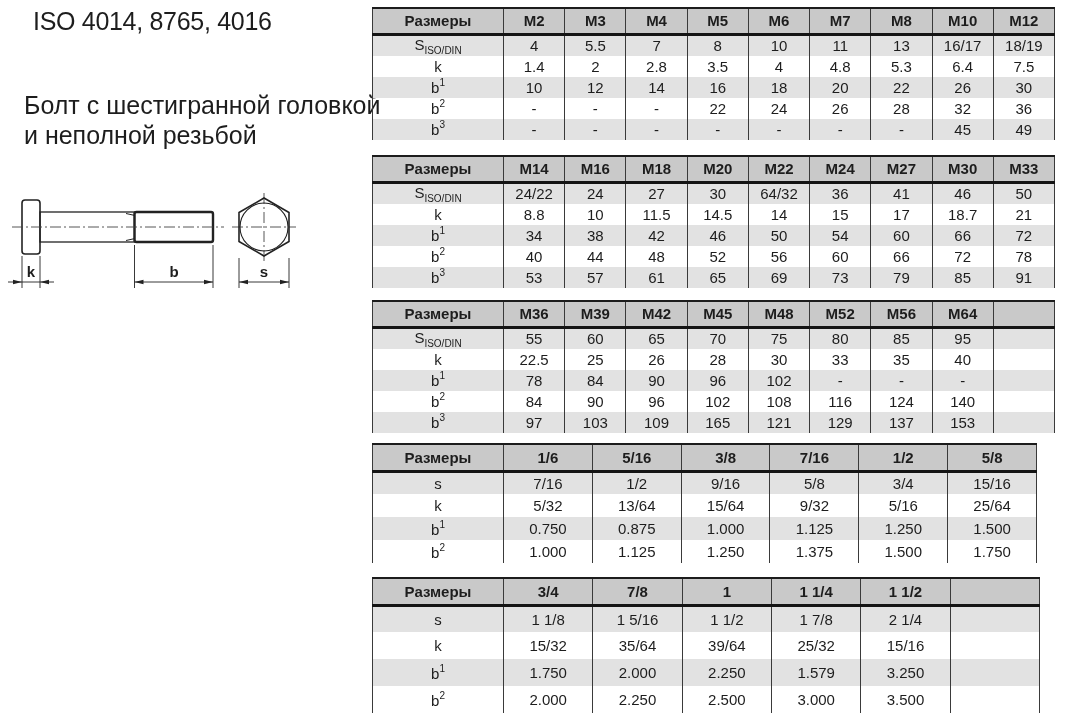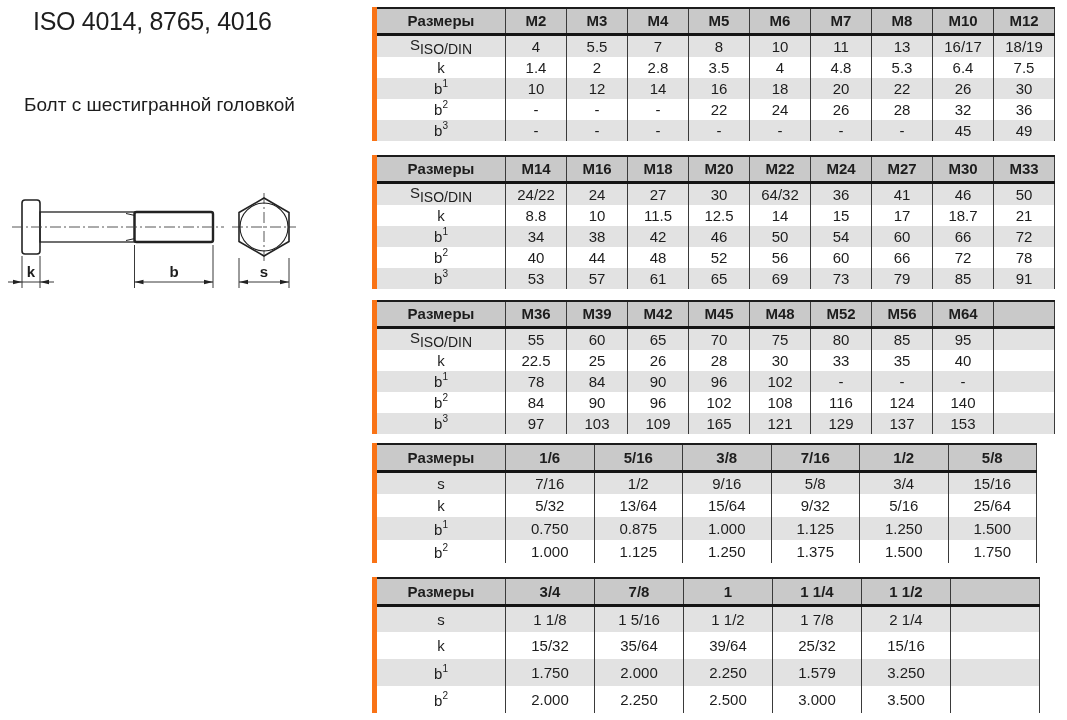--- a/index.html
+++ b/index.html
@@ -3,39 +3,39 @@
 <meta charset="utf-8">
 <style>
   html,body{margin:0;padding:0;background:#fff;}
   .page{
     position:relative;width:1067px;height:720px;background:#ffffff;
     font-family:"Liberation Sans",sans-serif;color:#1d1d1d;overflow:hidden;
   }
   
   .title{position:absolute;left:24px;top:4px;font-size:25px;font-weight:normal;
          line-height:34px;letter-spacing:-0.3px;white-space:nowrap;margin-left:9px;}
-  .subtitle{position:absolute;left:24px;top:90px;font-size:19px;line-height:30px;white-space:nowrap;}
+  .subtitle{position:absolute;left:24px;top:90px;font-size:25px;line-height:30px;white-space:nowrap;}
   .notes{position:absolute;left:25px;top:321px;font-size:17px;line-height:20.5px;}
   .notes sup{font-size:11px;}
   
   .drawing{position:absolute;left:2px;top:185px;}
   
   table{
     position:absolute;border-collapse:collapse;table-layout:fixed;
     font-size:15px;color:#1d1d1d;
     border-top:2px solid #1c1c1c;
-    border-left:5px solid #f97316;border-right:1px solid #3a3a3a;
+    border-left:1px solid #f97316;border-right:1px solid #3a3a3a;
   }
   th,td{border-left:1px solid #3a3a3a;text-align:center;padding:0;
         overflow:hidden;white-space:nowrap;}
   thead th{background:var(--header-bg,#c9c9c9);font-weight:bold;
            border-bottom:3px solid #141414;}
   tbody tr:nth-child(odd) td{background:var(--stripe-bg,#e2e2e2);}
   td sup{font-size:10px;position:relative;top:-1px;}
-  td sub{font-size:14px;}
+  td sub{font-size:10px;}
   col.label-col{width:131px;}
   .metric{width:683px;left:372px;}
   .metric thead tr{height:26px;}
   .metric tbody tr{height:21px;}
   #t1{top:7px;} #t2{top:155px;} #t3{top:300px;}
   #t4{left:372px;top:443px;width:665px;}
   #t4 thead tr{height:27px;} #t4 tbody tr{height:23px;}
   #t5{left:372px;top:577px;width:668px;}
   #t5 thead tr{height:27px;} #t5 tbody tr{height:27px;}
 </style>
@@ -43,20 +43,21 @@
 <body>
 
 <div class="page">
 
   <div class="title">
     <div>ISO 4014, 8765, 4016</div>
   </div>
 
   <div class="subtitle">
     <div>Болт с шестигранной головкой</div>
+    <div>и неполной резьбой</div>
   </div>
 
   <svg class="drawing" width="320" height="130" viewBox="0 0 320 130">
     <g stroke="#222" fill="none" stroke-width="1.6">
 
       <rect x="20" y="15" width="18" height="54" rx="3"></rect>
 
       <rect x="38" y="27" width="94.5" height="30" stroke-width="1.3"></rect>
 
       <rect x="132.5" y="27" width="78.5" height="30" rx="2" stroke-width="2.4"></rect>
@@ -232,21 +233,21 @@
           <td>36</td>
           <td>41</td>
           <td>46</td>
           <td>50</td>
         </tr>
         <tr>
           <td><span>k</span></td>
           <td>8.8</td>
           <td>10</td>
           <td>11.5</td>
-          <td>12.5</td>
+          <td>14.5</td>
           <td>14</td>
           <td>15</td>
           <td>17</td>
           <td>18.7</td>
           <td>21</td>
         </tr>
         <tr>
           <td><span>b<sup>1</sup></span></td>
           <td>34</td>
           <td>38</td>

